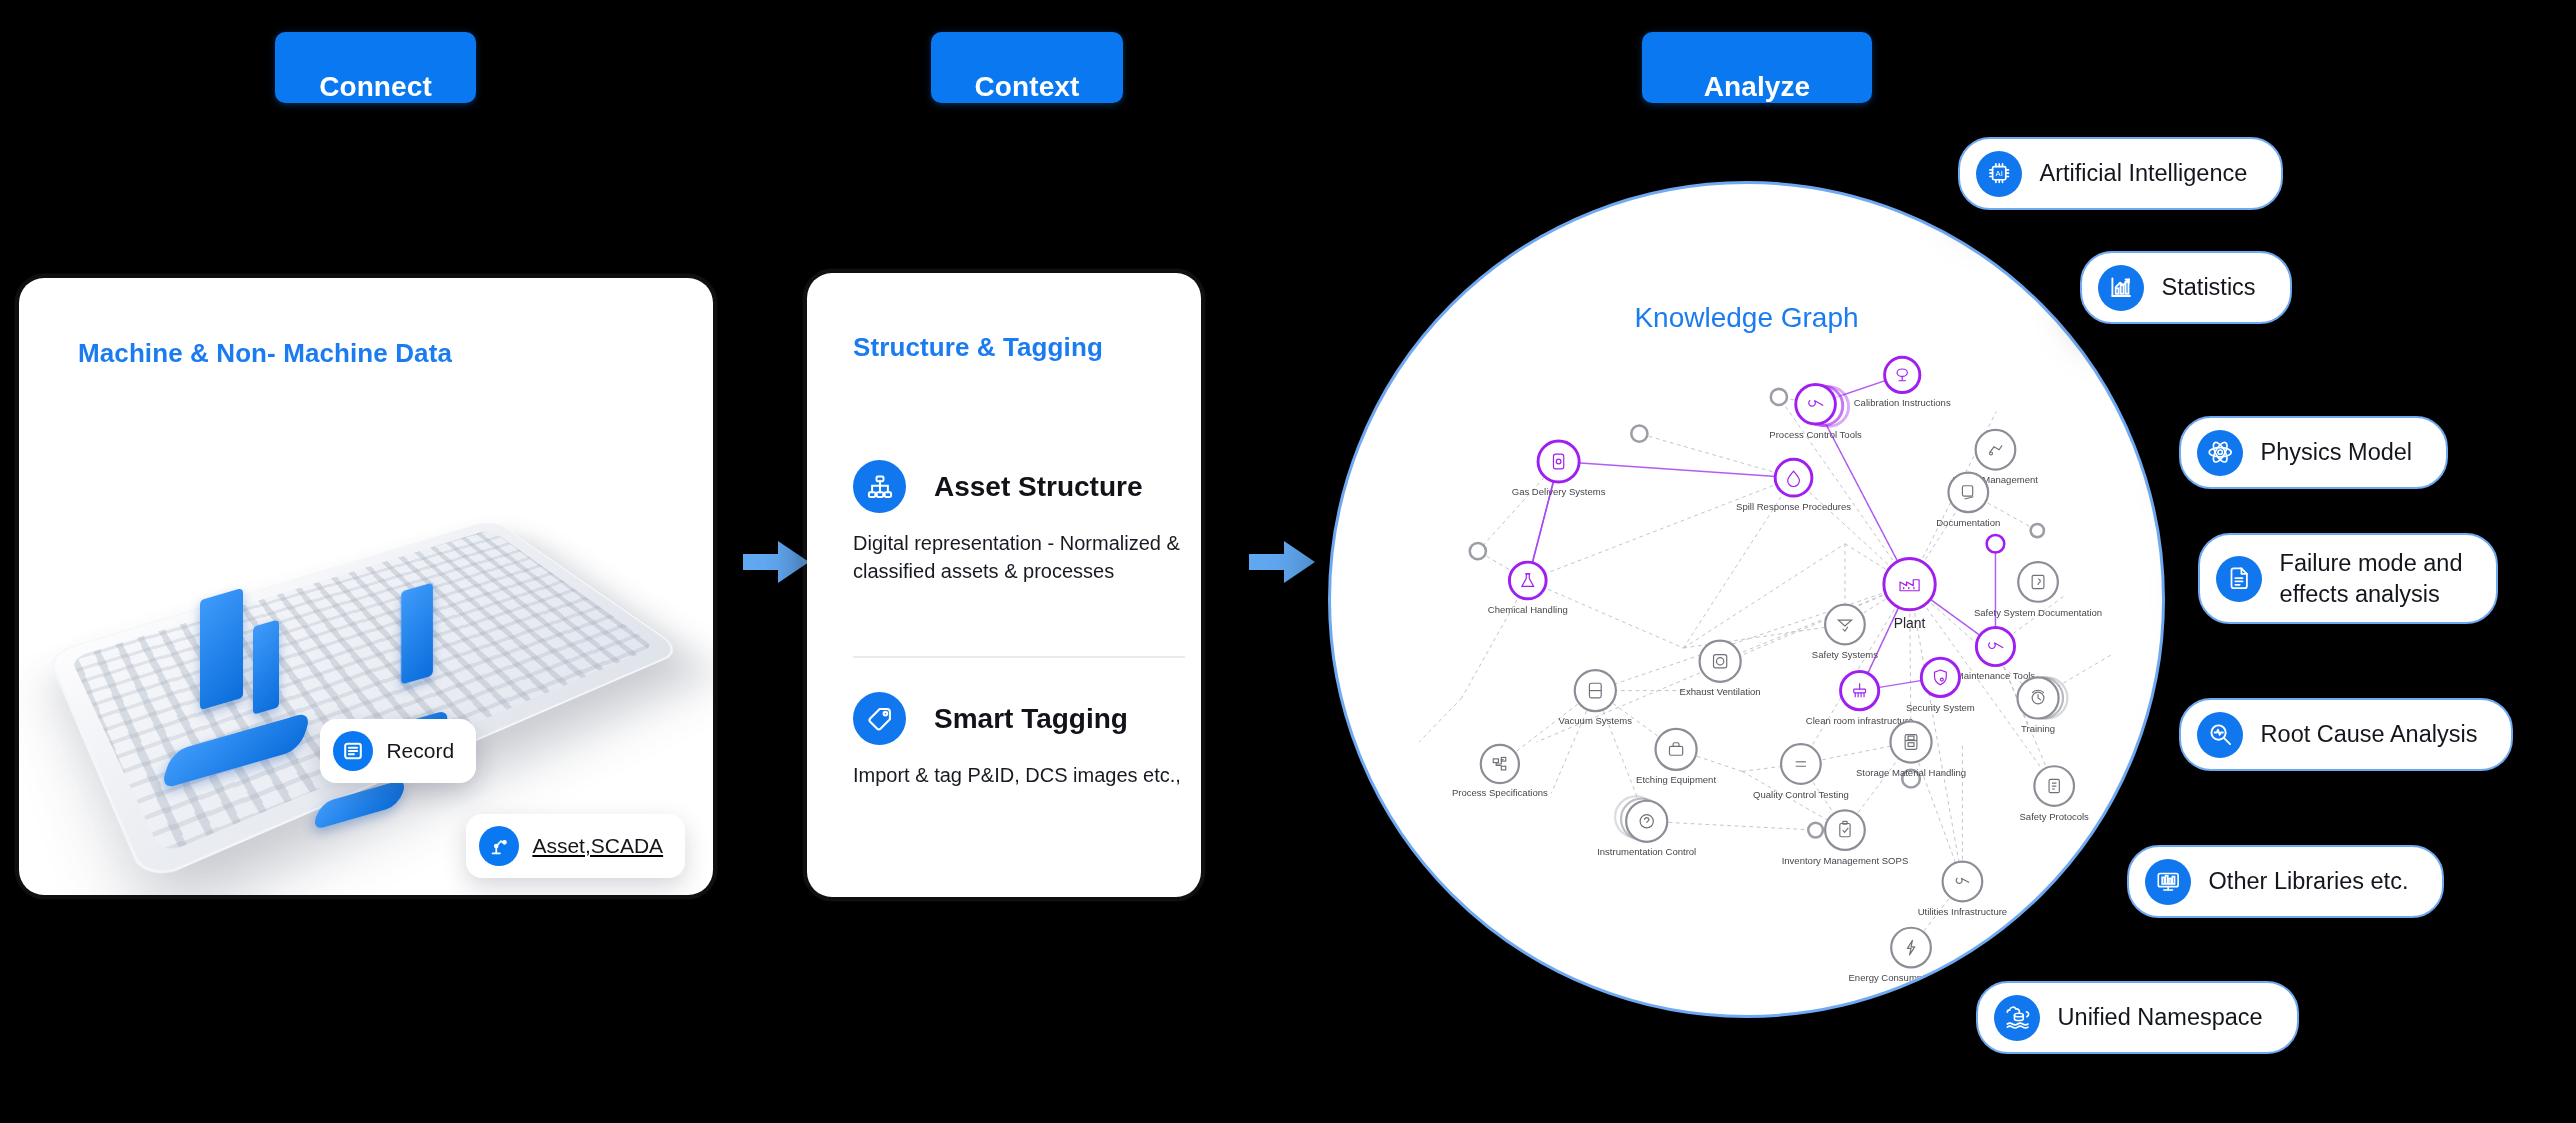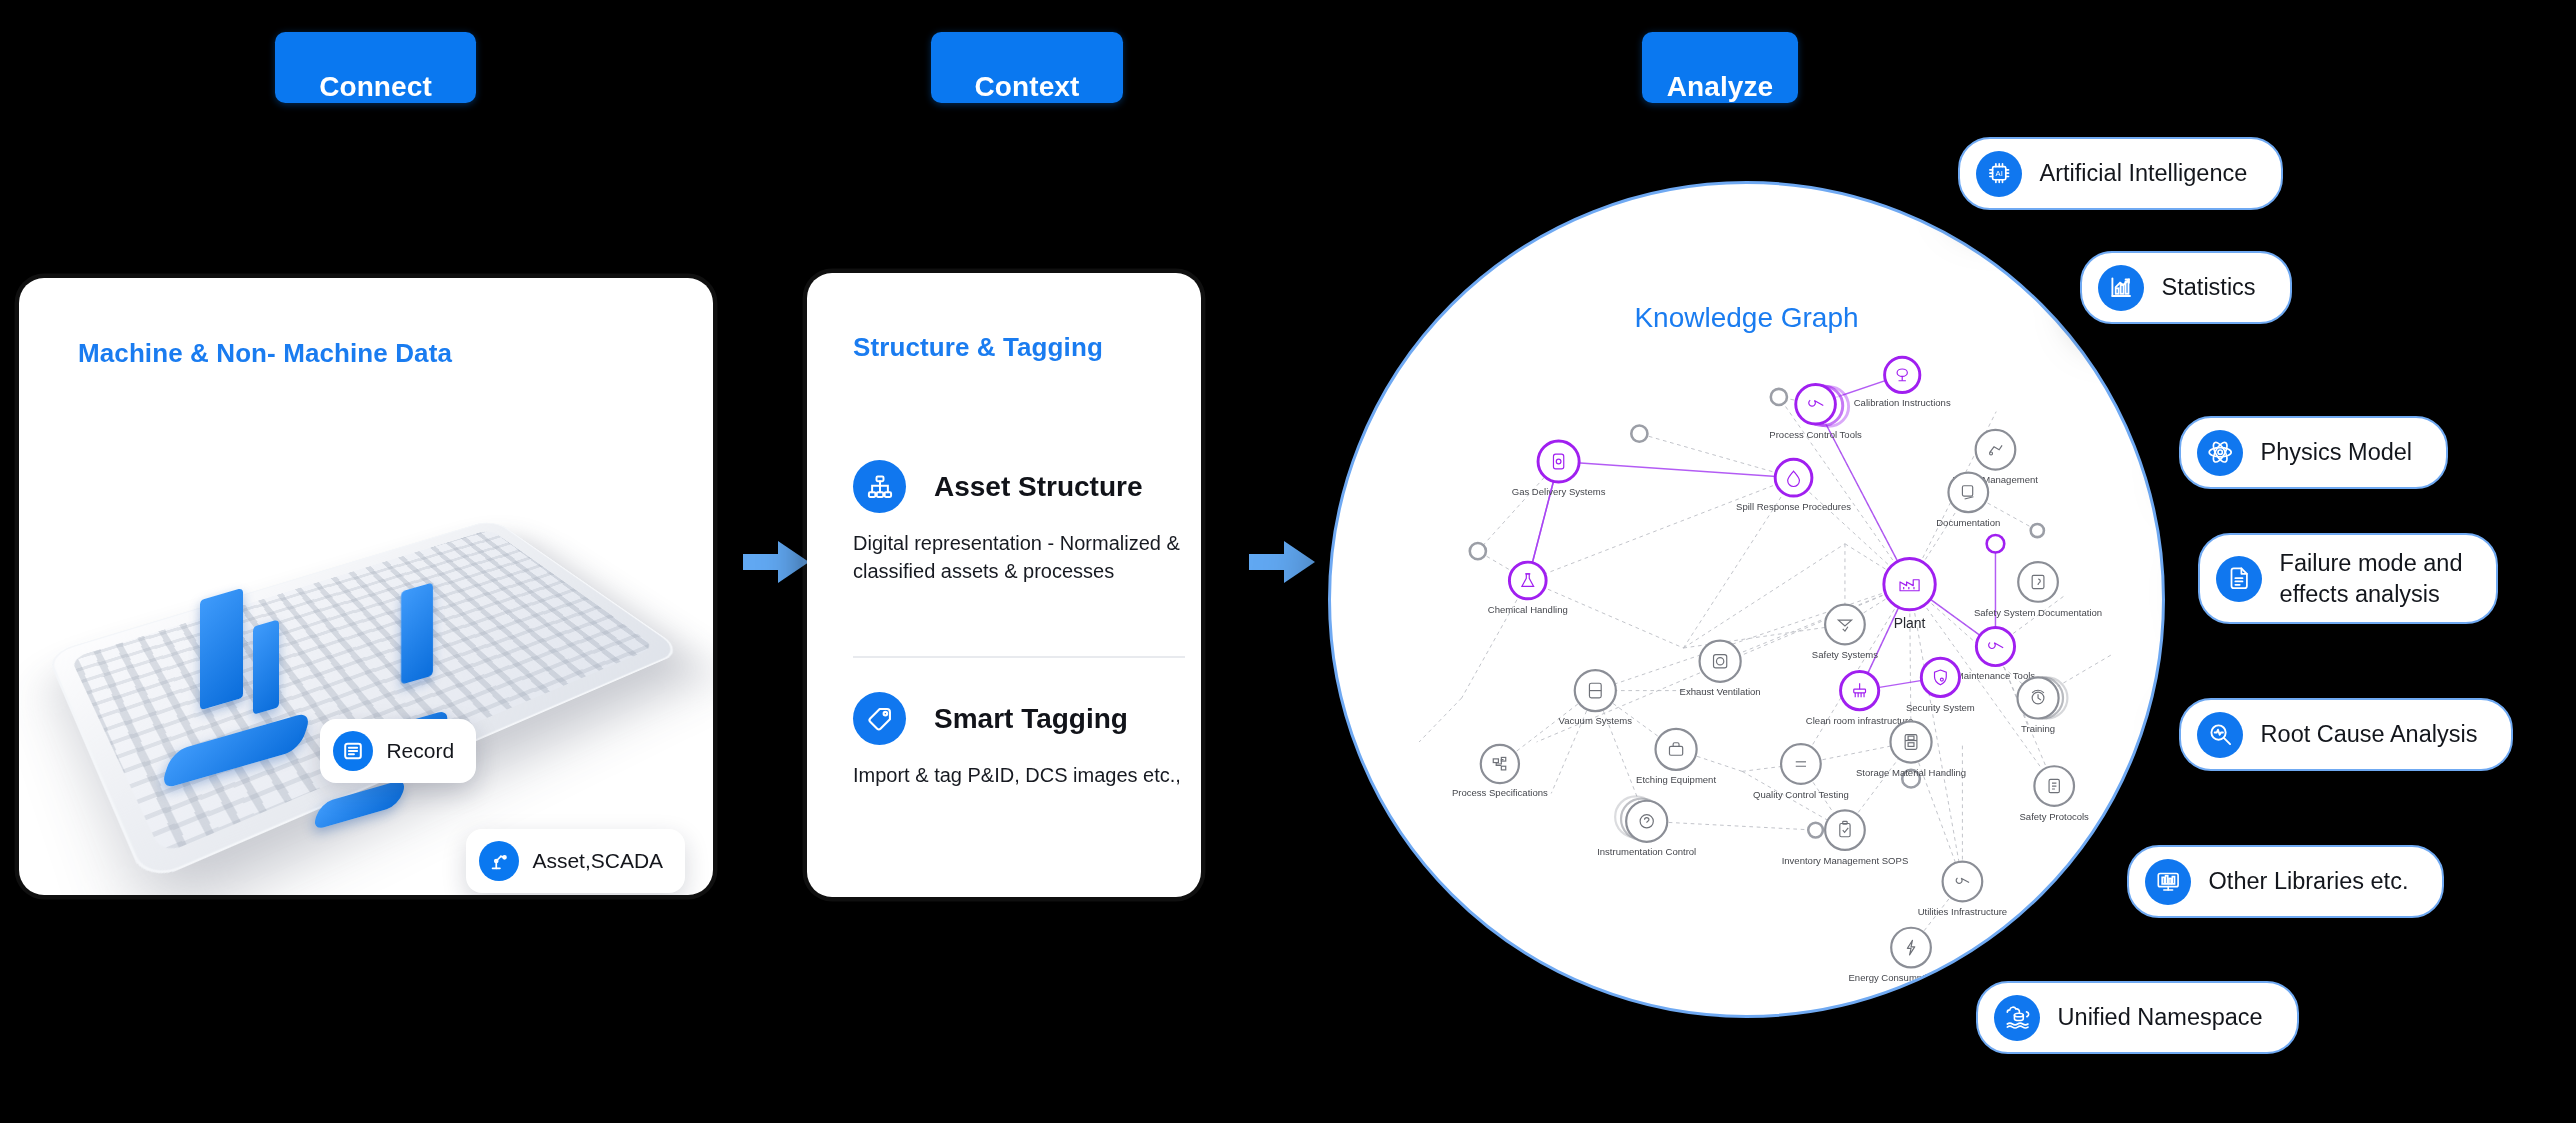--- a/index.html
+++ b/index.html
@@ -13,21 +13,21 @@
 
   
   .stage-btn{
     position:absolute; display:flex; align-items:flex-end; justify-content:center;
     background:#0a78f0; border-radius:10.3px; color:#fff;
     font-weight:bold; font-size:28px; letter-spacing:0.1px;
     height:71px; box-shadow:0 1.5px 7.3px rgba(10,120,240,.35);
   }
   #btn-connect{ left:275px; top:32px; width:201px; }
   #btn-context{ left:931px; top:32px; width:192px; }
-  #btn-analyze{ left:1642px; top:32px; width:156px; }
+  #btn-analyze{ left:1642px; top:32px; width:230px; }
 
   
   .panel{
     position:absolute; background:#fff; border-radius:25px;
     box-shadow:0 0 0 4.4px rgba(255,255,255,.06), 0 17.6px 44px rgba(0,0,0,.55);
     overflow:hidden;
   }
   .panel-title{
     color:#1a7cf0; font-weight:bold; font-size:26px; letter-spacing:0.1px;
   }
@@ -71,21 +71,21 @@
     background:#fff; border-radius:16px; padding:11.8px 22px 11.8px 13.2px;
     box-shadow:0 8.8px 25px rgba(20,30,55,.18);
     white-space:nowrap;
   }
   .chip .ic{
     width:40px; height:40px; border-radius:50%; background:#0a78f0;
     display:flex; align-items:center; justify-content:center; flex:0 0 auto;
   }
   .chip .lbl{ font-size:21px; color:#14161c; }
   #chip-record{ left:301px; top:441px; }
-  #chip-asset{  left:447px; top:551px; }
+  #chip-asset{  left:447px; top:536px;text-decoration:underline; }
 
   
   #card-context{ left:807px; top:273px; width:394px; height:624px; }
   #card-context .panel-title{ position:absolute; left:46px; top:59px; }
   .feat{ position:absolute; left:46px; width:332px; }
   .feat .head{ display:flex; align-items:center; gap:28px; }
   .feat .fic{
     width:53px; height:53px; border-radius:50%; background:#1077ef;
     display:flex; align-items:center; justify-content:center; flex:0 0 auto;
   }

